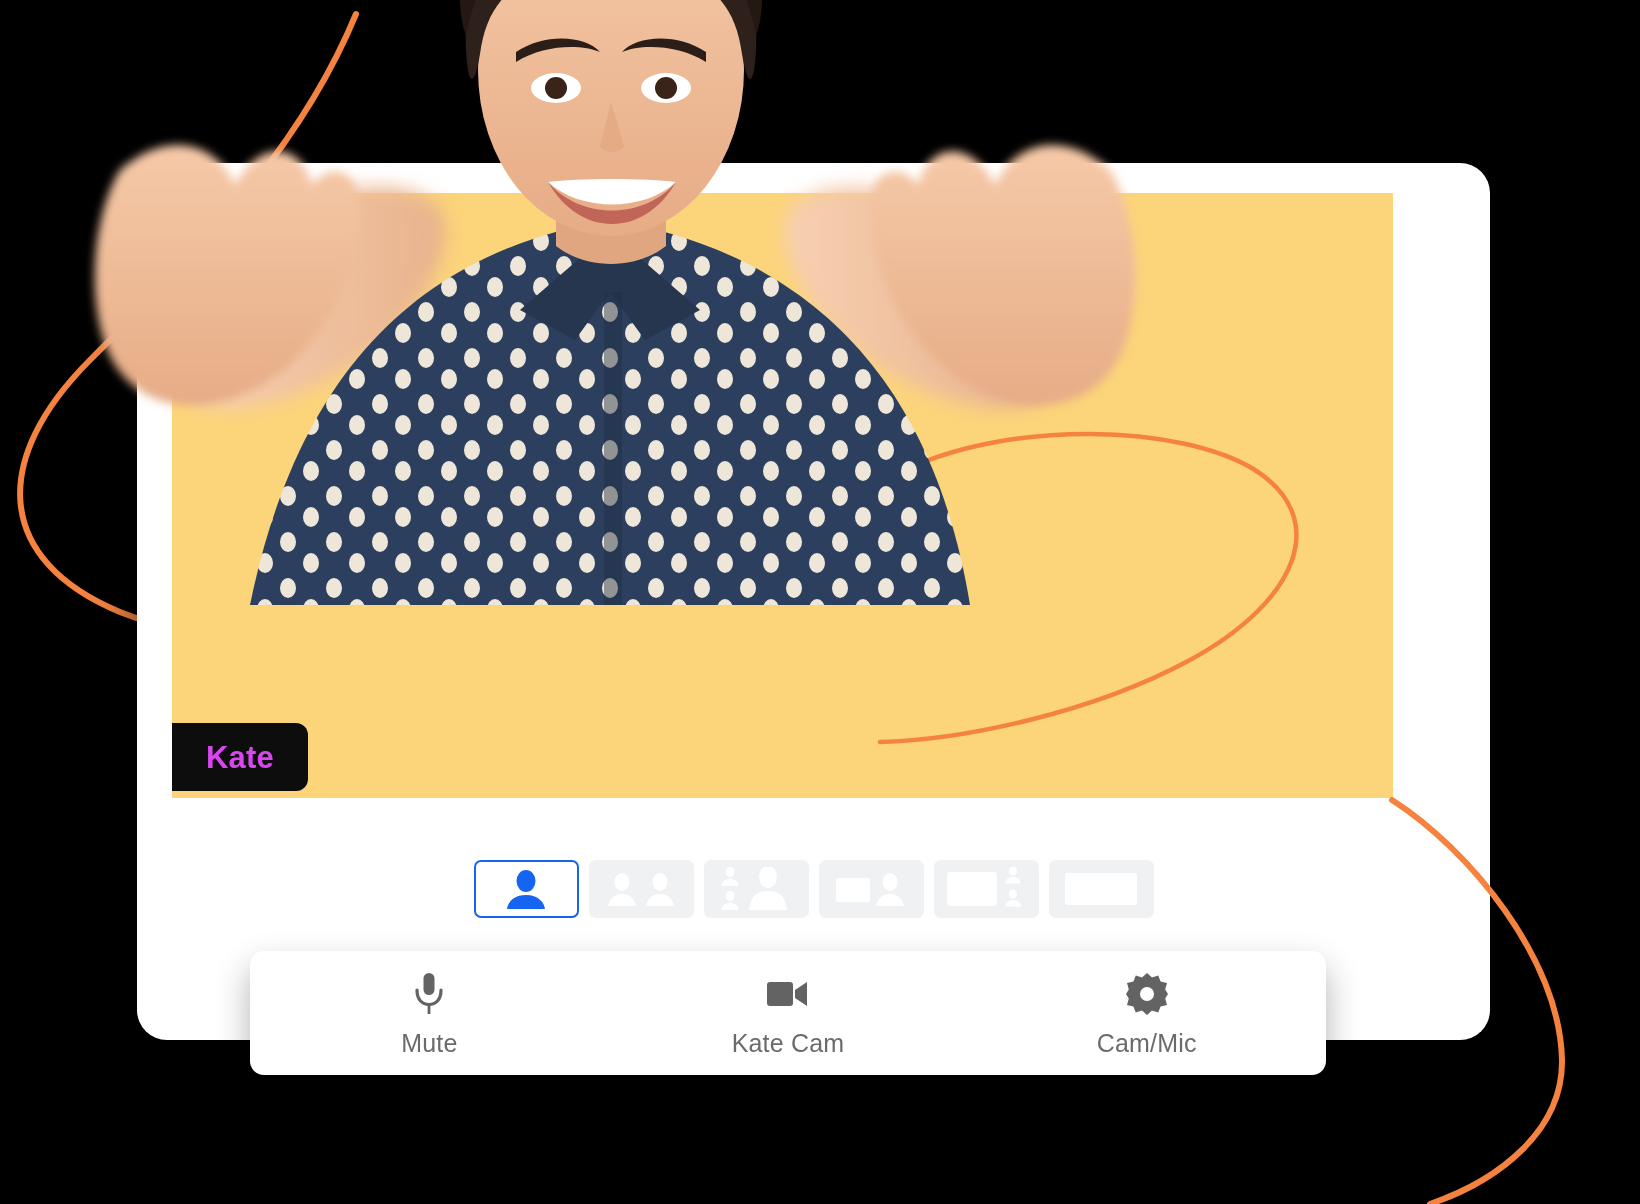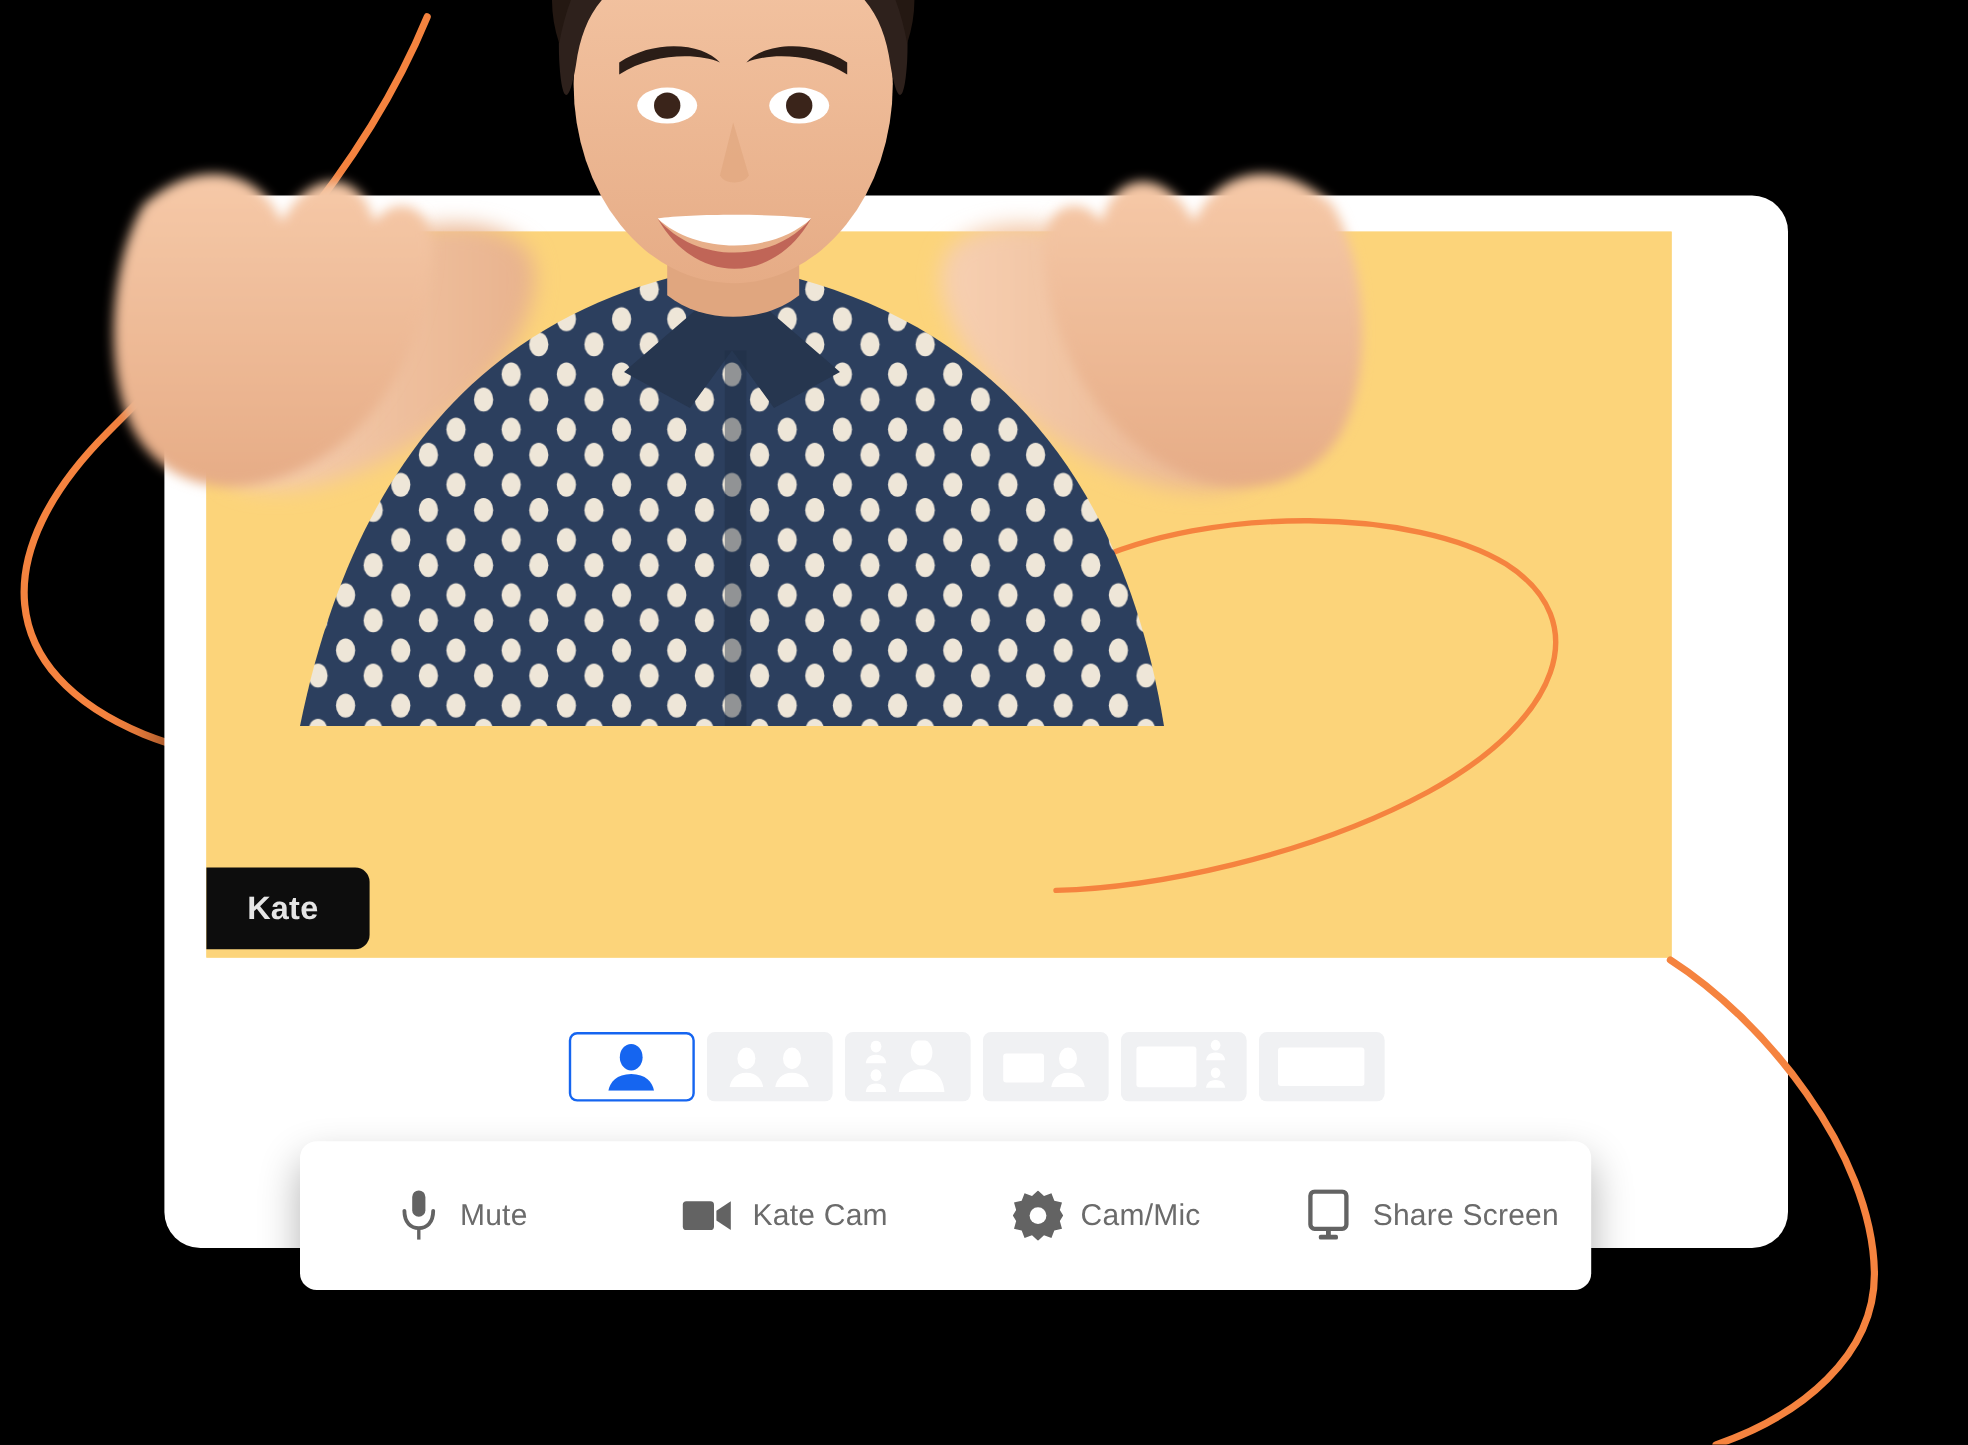--- a/index.html
+++ b/index.html
@@ -50,22 +50,22 @@
     height: 68px;
     min-width: 136px;
     background: #0d0d0d;
     border-top-right-radius: 12px;
     border-bottom-right-radius: 12px;
     display: flex; align-items: center;
     padding: 0 26px 0 34px;
     z-index: 14;
   }
   #name-badge span {
-    color: #e5e5e5;
-    font-size: 27px;
+    color: #d946ef;
+    font-size: 31px;
     font-weight: 700;
     letter-spacing: .2px;
     line-height: 1;
   }
 
   
   #layout-selector {
     position: absolute;
     left: 137px; top: 858px;
     width: 1353px; height: 62px;
@@ -96,21 +96,21 @@
     border-radius: 14px;
     box-shadow: 0 16px 34px rgba(0,0,0,0.30);
     display: flex;
     align-items: center;
     z-index: 20;
   }
   .ctrl {
     flex: 1 1 0;
     height: 100%;
     display: flex;
-    flex-direction: row;
+    flex-direction: column;
     align-items: center;
     justify-content: center;
     gap: 14px;
     cursor: pointer;
     user-select: none;
   }
   .ctrl-icon { height: 46px; display: flex; align-items: center; justify-content: center; }
   .ctrl-label {
     font-size: 25px;
     color: #6b6b6b;
@@ -303,30 +303,20 @@
         <svg width="42" height="42" viewBox="0 0 42 42">
           <path d="M21 0 L26 4.6 L32.2 2.4 L34.6 8.6 L41 10 L39.2 16.4 L42 21 L39.2 25.6 L41 32
                    L34.6 33.4 L32.2 39.6 L26 37.4 L21 42 L16 37.4 L9.8 39.6 L7.4 33.4 L1 32
                    L2.8 25.6 L0 21 L2.8 16.4 L1 10 L7.4 8.6 L9.8 2.4 L16 4.6 Z" fill="#636363"></path>
           <circle cx="21" cy="21" r="7" fill="#ffffff"></circle>
         </svg>
       </div>
       <div class="ctrl-label">Cam/Mic</div>
     </div>
 
-    <div class="ctrl">
-      <div class="ctrl-icon">
-        <svg width="46" height="44" viewBox="0 0 46 44">
-          <rect x="8" y="2" width="30" height="31" rx="3.5" stroke="#636363" stroke-width="3.6" fill="none"></rect>
-          <rect x="21" y="33" width="4" height="6" fill="#636363"></rect>
-          <rect x="15" y="38" width="16" height="4" rx="1.6" fill="#636363"></rect>
-        </svg>
-      </div>
-      <div class="ctrl-label">Share Screen</div>
-    </div>
 
 
   </div>
 
   <svg id="swoosh-front" class="swoosh" viewBox="0 0 1640 1204" fill="none">
     <path d="M1392 800 C 1470 850, 1560 960, 1562 1060 C 1563 1130, 1500 1180, 1430 1204" stroke="#f5833f" stroke-width="6" stroke-linecap="round" fill="none"></path>
   </svg>
 
 </div>
 

